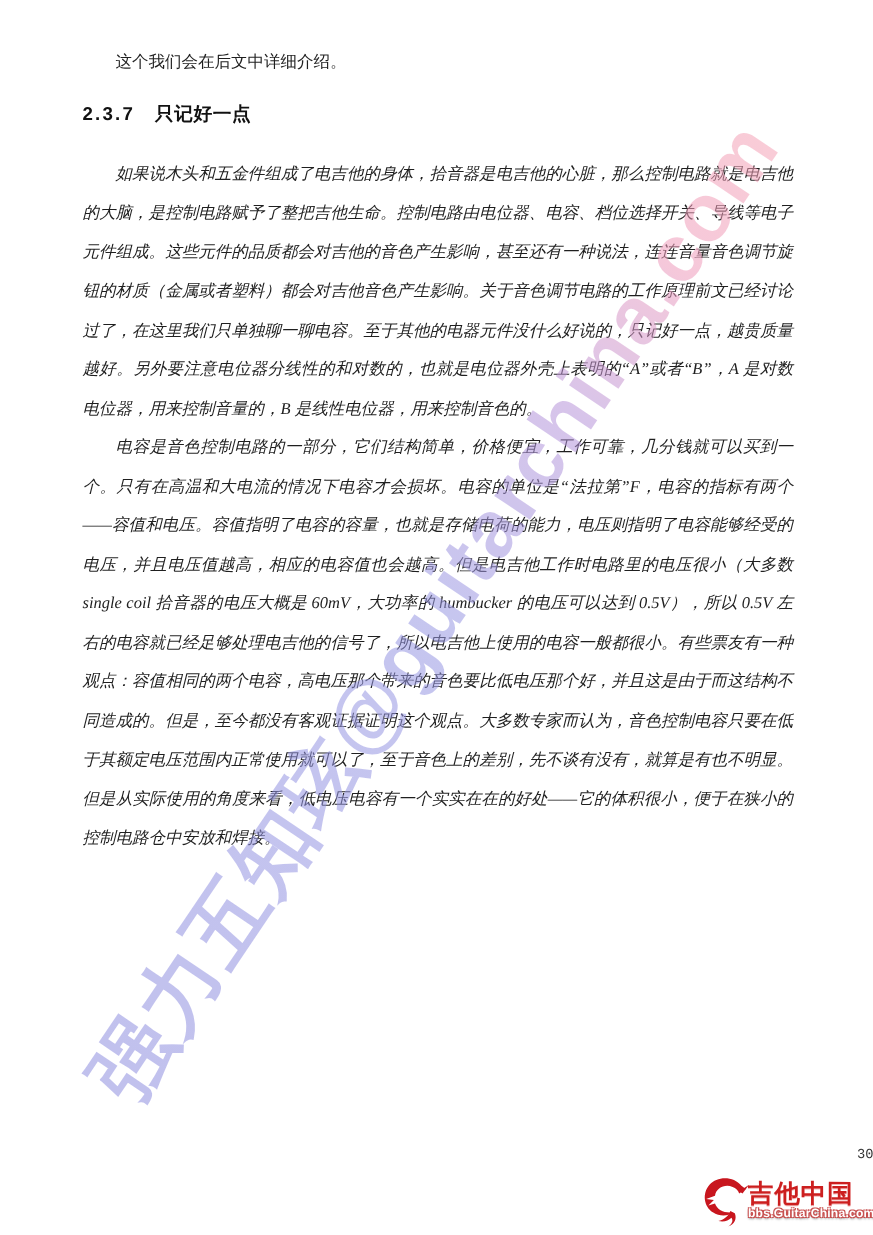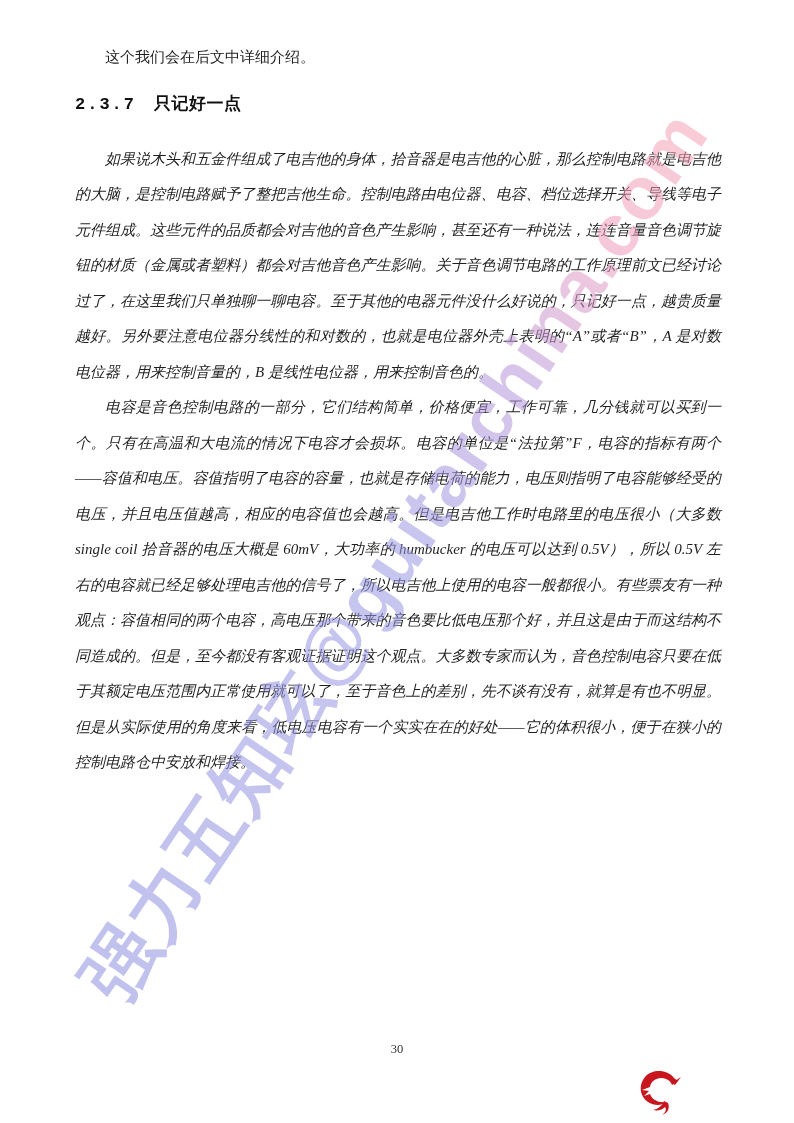--- a/index.html
+++ b/index.html
@@ -26,21 +26,21 @@
   }
   .section-heading{
     margin:16px 0 27px 0;
     font-family:"Liberation Sans", sans-serif;
     font-weight:bold;
     font-size:17px;
     color:#111;
     letter-spacing:0.5px;
   }
   .section-heading .sec-num{
-    font-family:Liberation Mono, monospace;
+    font-family:Liberation Sans, sans-serif;
     font-weight:bold;
     margin-right:18px;
     letter-spacing:2px;
   }
   .body-para{
     margin:0;
     font-size:15px;
     line-height:35.5px;
     text-indent:2em;
     text-align:justify;
@@ -68,24 +68,24 @@
     background-clip:text;
     color:transparent;
     opacity:0.55;
     pointer-events:none;
     z-index:5;
   }
   .page-number{
     position:absolute;
     left:0;right:0;
     bottom:66px;
-    text-align:center;
+    text-align:right;
     font-size:12.5px;
     color:#333;
-    font-family:Liberation Serif, serif;
+    font-family:Liberation Mono, monospace;
   }
   
   .site-logo{
     position:absolute;
     right:2px;
     bottom:6px;
     width:158px;
     display:flex;
     align-items:center;
     z-index:6;
@@ -159,15 +159,19 @@
           C35 15 37 17 38 20
           L44 16 Z"></path>
         <path fill="#c8161e" d="M30 36
           C28 41 24 44 19 45
           C24 46 28 45 31 42
           C33 45 31 48 28 50
           C34 48 36 43 34 38 Z"></path>
         <path fill="#c8161e" d="M38 18 L47 12 L41 20 Z"></path>
       </svg>
     </span>
+    <span class="logo-text-block">
+      <span class="logo-cn">吉他中国</span>
+      <span class="logo-url">bbs.GuitarChina.com</span>
+    </span>
   </div>
 
 </div>
 
 </body></html>

